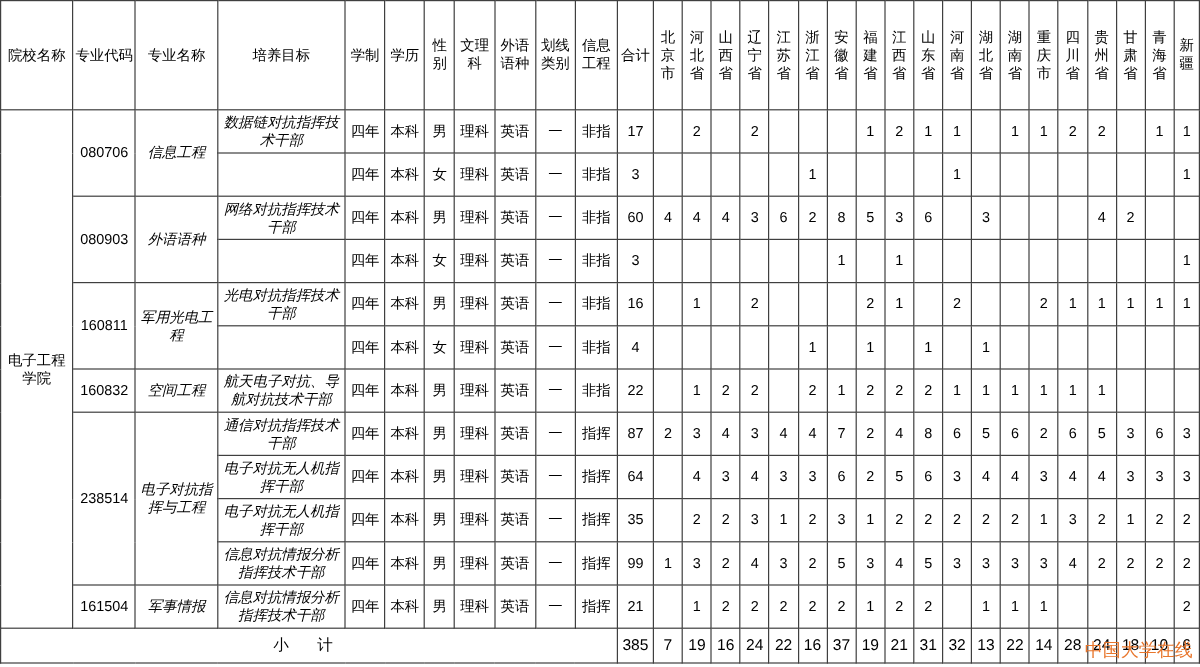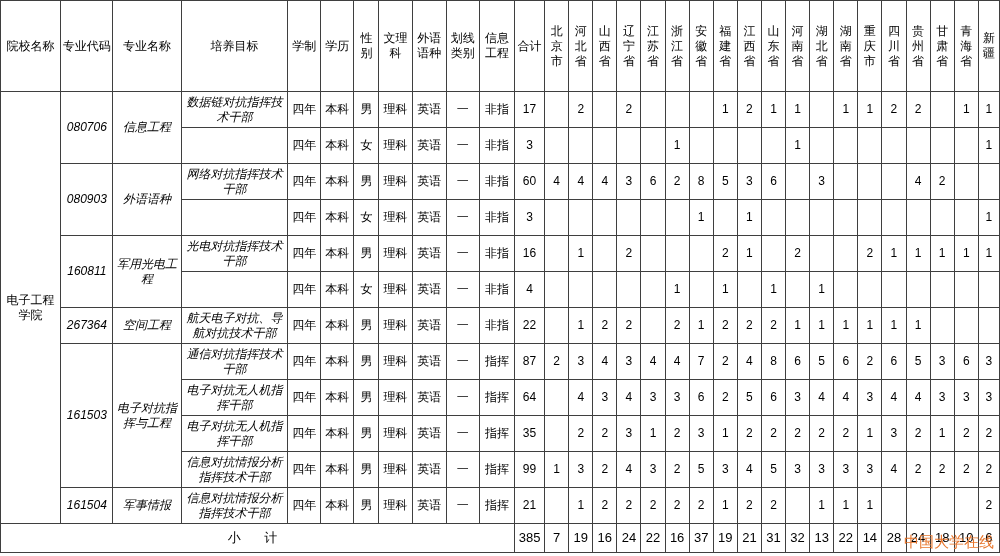--- a/index.html
+++ b/index.html
@@ -58,21 +58,20 @@
   td.left {
     text-align: left;
     padding-left: 4px;
     line-height: 1.25;
     font-style: italic;
   }
   td.code {
     font-size: 12px;
     padding-left: 3px;
     text-align: left;
-    font-style: italic;
   }
   td.school {
     font-size: 12px;
     line-height: 1.3;
   }
   td.total {
     font-size: 12px;
   }
   tr.sum td {
     height: 26px;
@@ -358,21 +357,21 @@
       <td class="num"></td>
       <td class="num"></td>
       <td class="num"></td>
       <td class="num"></td>
       <td class="num"></td>
       <td class="num"></td>
       <td class="num"></td>
     </tr>
 
     <tr class="body">
-      <td class="code">267364</td>
+      <td class="code">160832</td>
       <td class="left">空间工程</td>
       <td class="left">航天电子对抗、导航对抗技术干部</td>
       <td>四年</td>
       <td>本科</td>
       <td>男</td>
       <td>理科</td>
       <td>英语</td>
       <td>一</td>
       <td>非指</td>
       <td class="total num">22</td>
@@ -391,21 +390,21 @@
       <td class="num">1</td>
       <td class="num">1</td>
       <td class="num">1</td>
       <td class="num">1</td>
       <td class="num"></td>
       <td class="num"></td>
       <td class="num"></td>
     </tr>
 
     <tr class="body">
-      <td class="code" rowspan="4">161503</td>
+      <td class="code" rowspan="4">238514</td>
       <td class="left" rowspan="4">电子对抗指挥与工程</td>
       <td class="left">通信对抗指挥技术干部</td>
       <td>四年</td>
       <td>本科</td>
       <td>男</td>
       <td>理科</td>
       <td>英语</td>
       <td>一</td>
       <td>指挥</td>
       <td class="total num">87</td>

